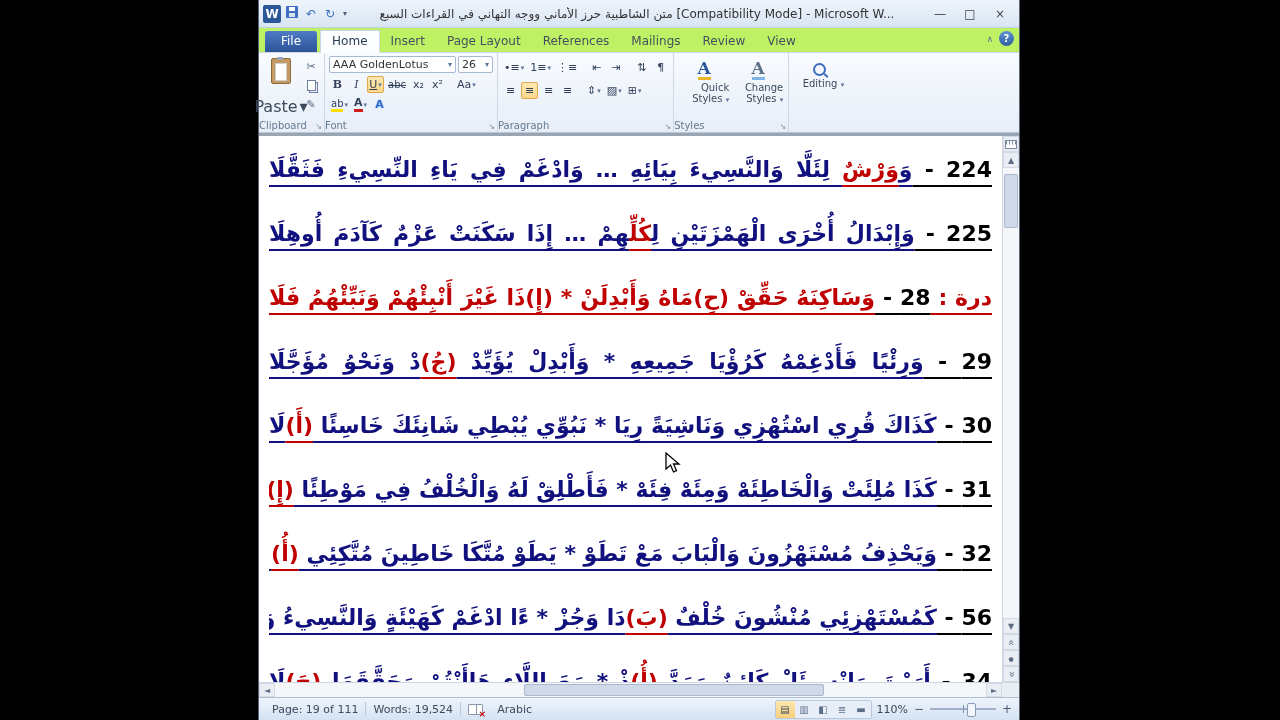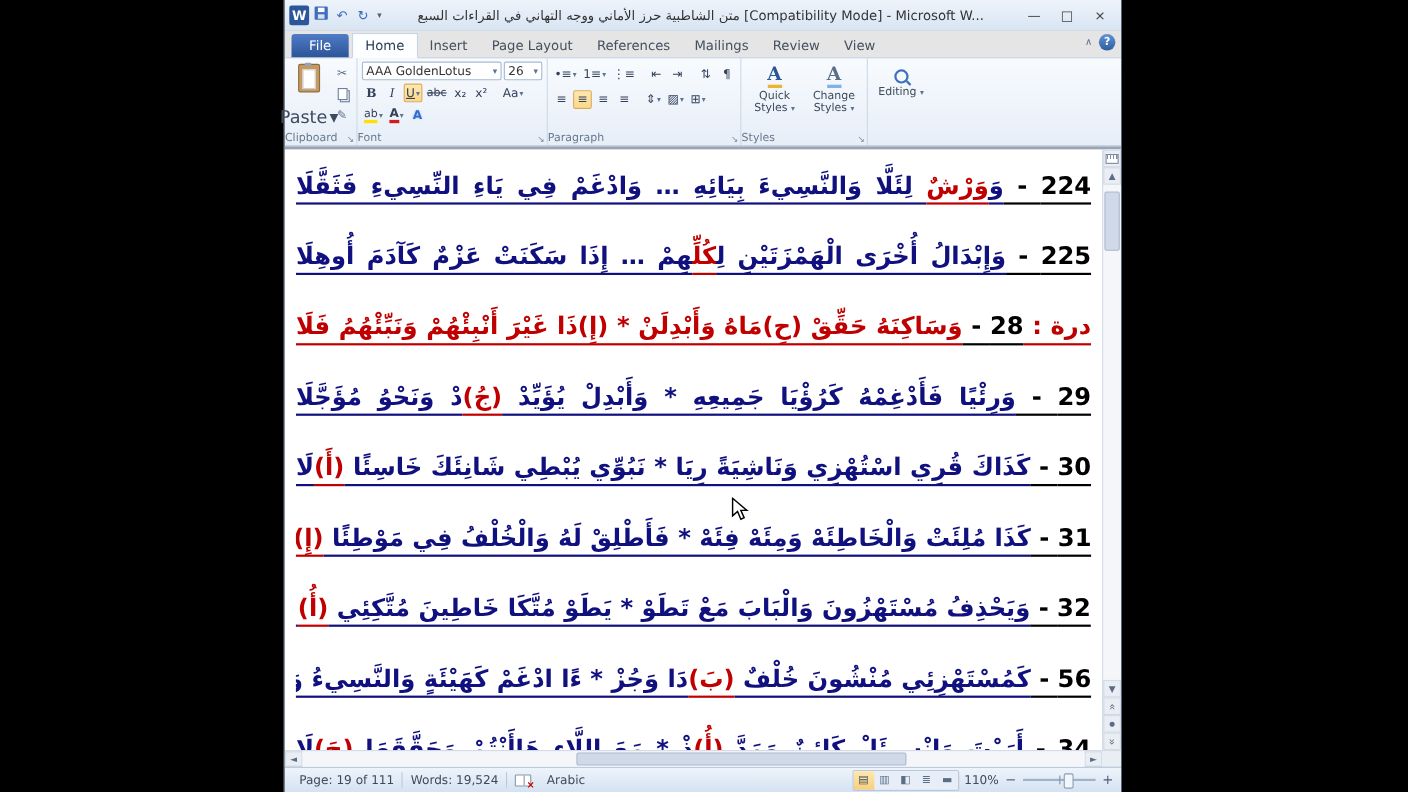--- a/index.html
+++ b/index.html
@@ -20,21 +20,21 @@
   .qat-btn{font-size:12px;color:#3a6ebf;min-width:16px;text-align:center;line-height:18px;}
   .qat-btn.small{font-size:8px;color:#51627a;min-width:8px;}
   .floppy{display:inline-block;width:12px;height:12px;background:#3f6dbf;border-radius:1px;position:relative;}
   .floppy::before{content:"";position:absolute;top:1px;left:3px;right:3px;height:4px;background:#fff;}
   .floppy::after{content:"";position:absolute;bottom:1px;left:3px;right:3px;height:4px;background:#d7e2f2;}
   .title-text{flex:1;text-align:center;font-size:12px;color:#333;white-space:nowrap;overflow:hidden;text-overflow:ellipsis;padding:0 4px;}
   .win-controls{display:flex;}
   .win-controls button{width:30px;height:22px;font-size:12px;color:#444;display:flex;align-items:center;justify-content:center;}
 
   
-  .tabrow{height:25px;flex:0 0 25px;background:#e5e5e5;display:flex;align-items:flex-end;padding-left:6px;
+  .tabrow{height:25px;flex:0 0 25px;background:#bef264;display:flex;align-items:flex-end;padding-left:6px;
           border-bottom:1px solid #c9d6e8;box-sizing:border-box;position:relative;}
   .file-tab{background:linear-gradient(#4f7bc7,#2c5597);color:#fff;font-size:12px;padding:3px 16px 4px;
             border-radius:3px 3px 0 0;margin-right:3px;}
   .tab{font-size:12px;color:#44505f;padding:3px 11px 4px;}
   .tab.active{background:#fdfeff;border:1px solid #c9d6e8;border-bottom:1px solid #fdfeff;margin-bottom:-1px;color:#2a3d55;}
   .tabrow-right{position:absolute;right:5px;top:3px;display:flex;gap:6px;align-items:center;}
   .collapse-btn{font-size:9px;color:#5a7396;}
   .help-btn{width:15px;height:15px;border-radius:50%;background:linear-gradient(#5e93d6,#2f5e9e);color:#fff;
             font-size:10px;font-weight:bold;display:flex;align-items:center;justify-content:center;}
 
@@ -75,21 +75,21 @@
   .fbtn.strike span{text-decoration:line-through;font-size:10px;}
   .hl-ab{border-bottom:3px solid #ffe000;font-size:10px;line-height:11px;}
   .fc-a{border-bottom:3px solid #d21b1b;font-size:11px;line-height:12px;font-weight:bold;}
   .fx-a{color:#2f6bd0;font-weight:bold;text-shadow:0 0 2px #9cc0f0;}
 
   
   .styles-body{display:flex;gap:2px;}
   .big-btn{width:52px;display:flex;flex-direction:column;align-items:center;justify-content:flex-start;gap:2px;padding-top:3px;}
   .big-icon{font-size:17px;font-weight:bold;color:#2b579a;line-height:18px;font-family:"DejaVu Serif","Liberation Serif",serif;border-bottom:3px solid #e9b62c;}
   .big-icon.a-change{color:#5a6e88;border-bottom-color:#7fb2e5;}
-  .big-label{font-size:10px;color:#3c4a5c;text-align:center;line-height:11px;width:50px;}
+  .big-label{font-size:10px;color:#3c4a5c;text-align:right;line-height:11px;width:50px;}
   .big-label .dd{font-size:7px;color:#5a7396;}
   .editing{border-right:none;}
   .magnifier{display:inline-block;width:9px;height:9px;border:2px solid #3a6ebf;border-radius:50%;position:relative;margin-top:4px;}
   .magnifier::after{content:"";position:absolute;width:2px;height:5px;background:#3a6ebf;right:-3px;bottom:-4px;transform:rotate(-45deg);}
 
   
   .doc-wrap{flex:1 1 auto;display:flex;min-height:0;border-top:3px solid #9aa5b4;background:#fff;}
   .doc-page{flex:1;overflow:hidden;padding:2px 10px 0;box-sizing:border-box;background:#fff;}
   .verse-line{height:64px;line-height:64px;font-size:22px;font-weight:bold;direction:rtl;
               text-align:justify;text-align-last:justify;white-space:nowrap;overflow:hidden;

